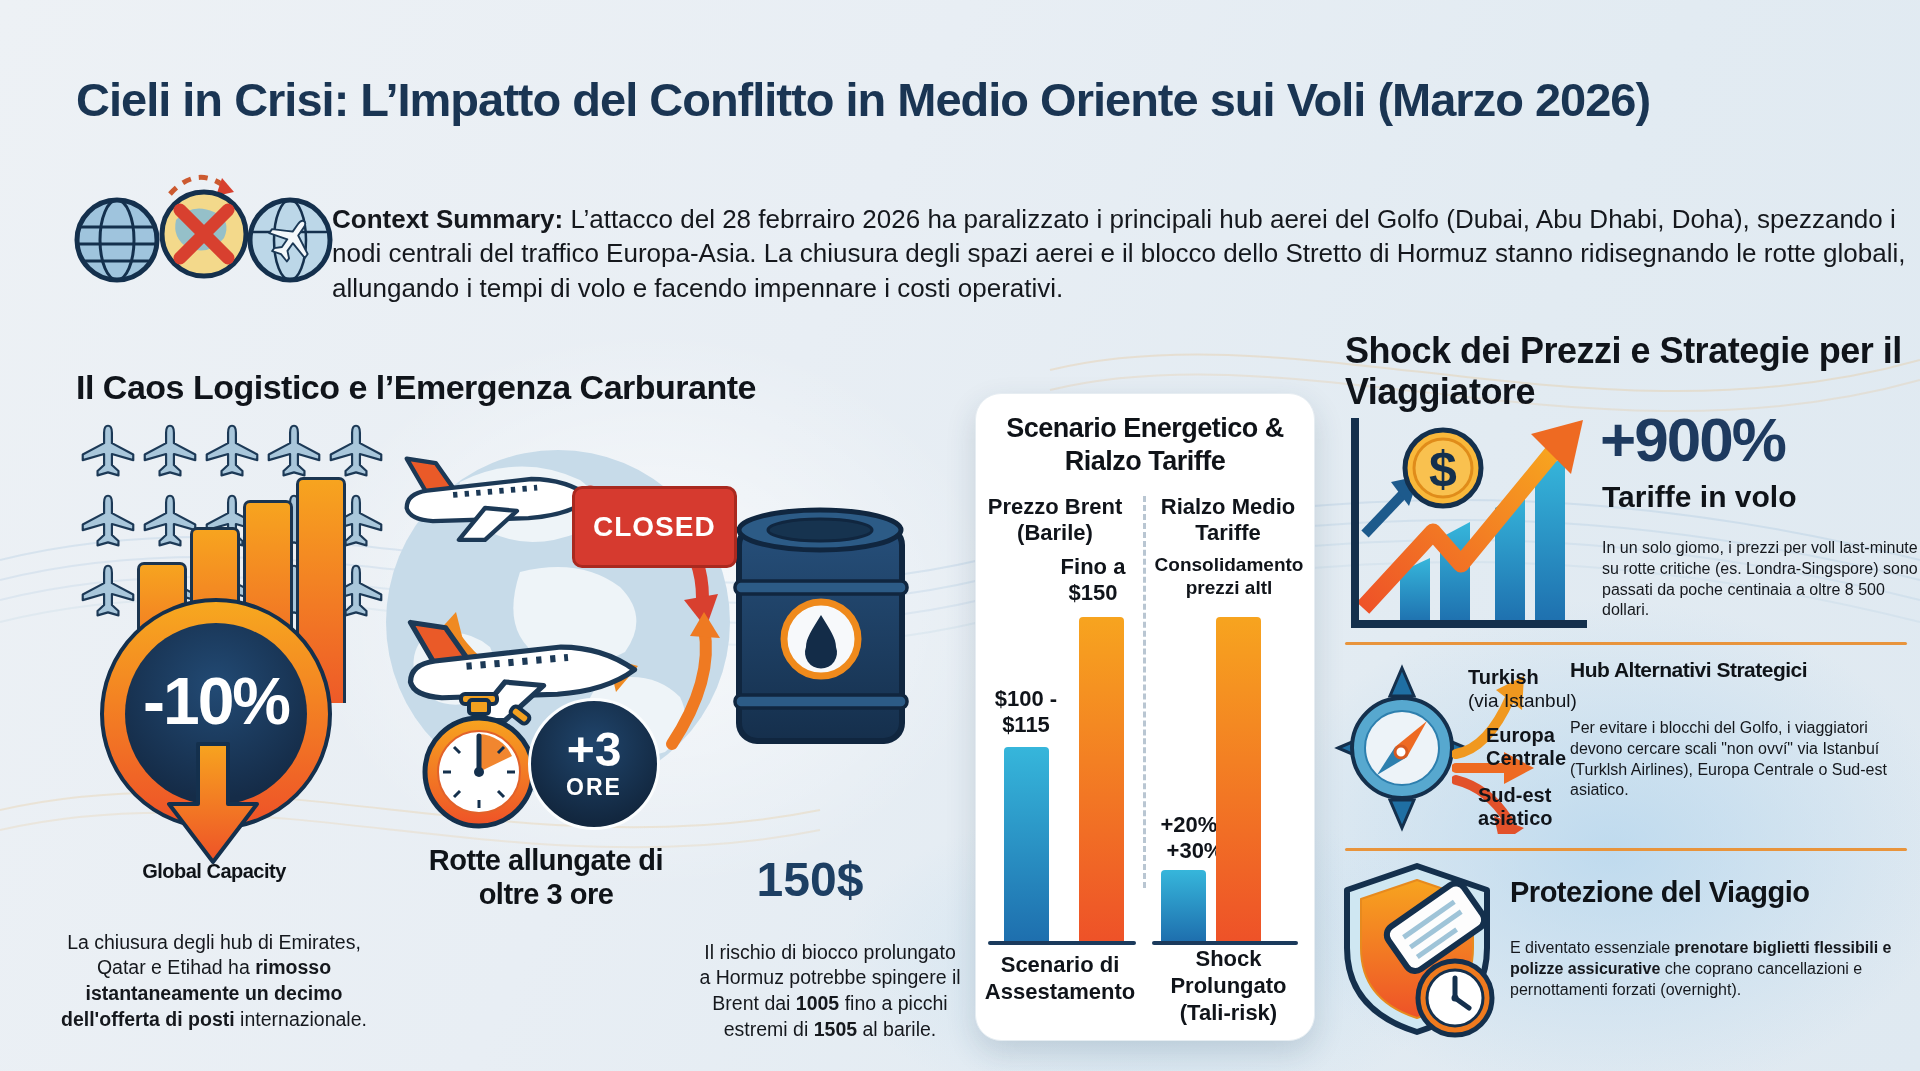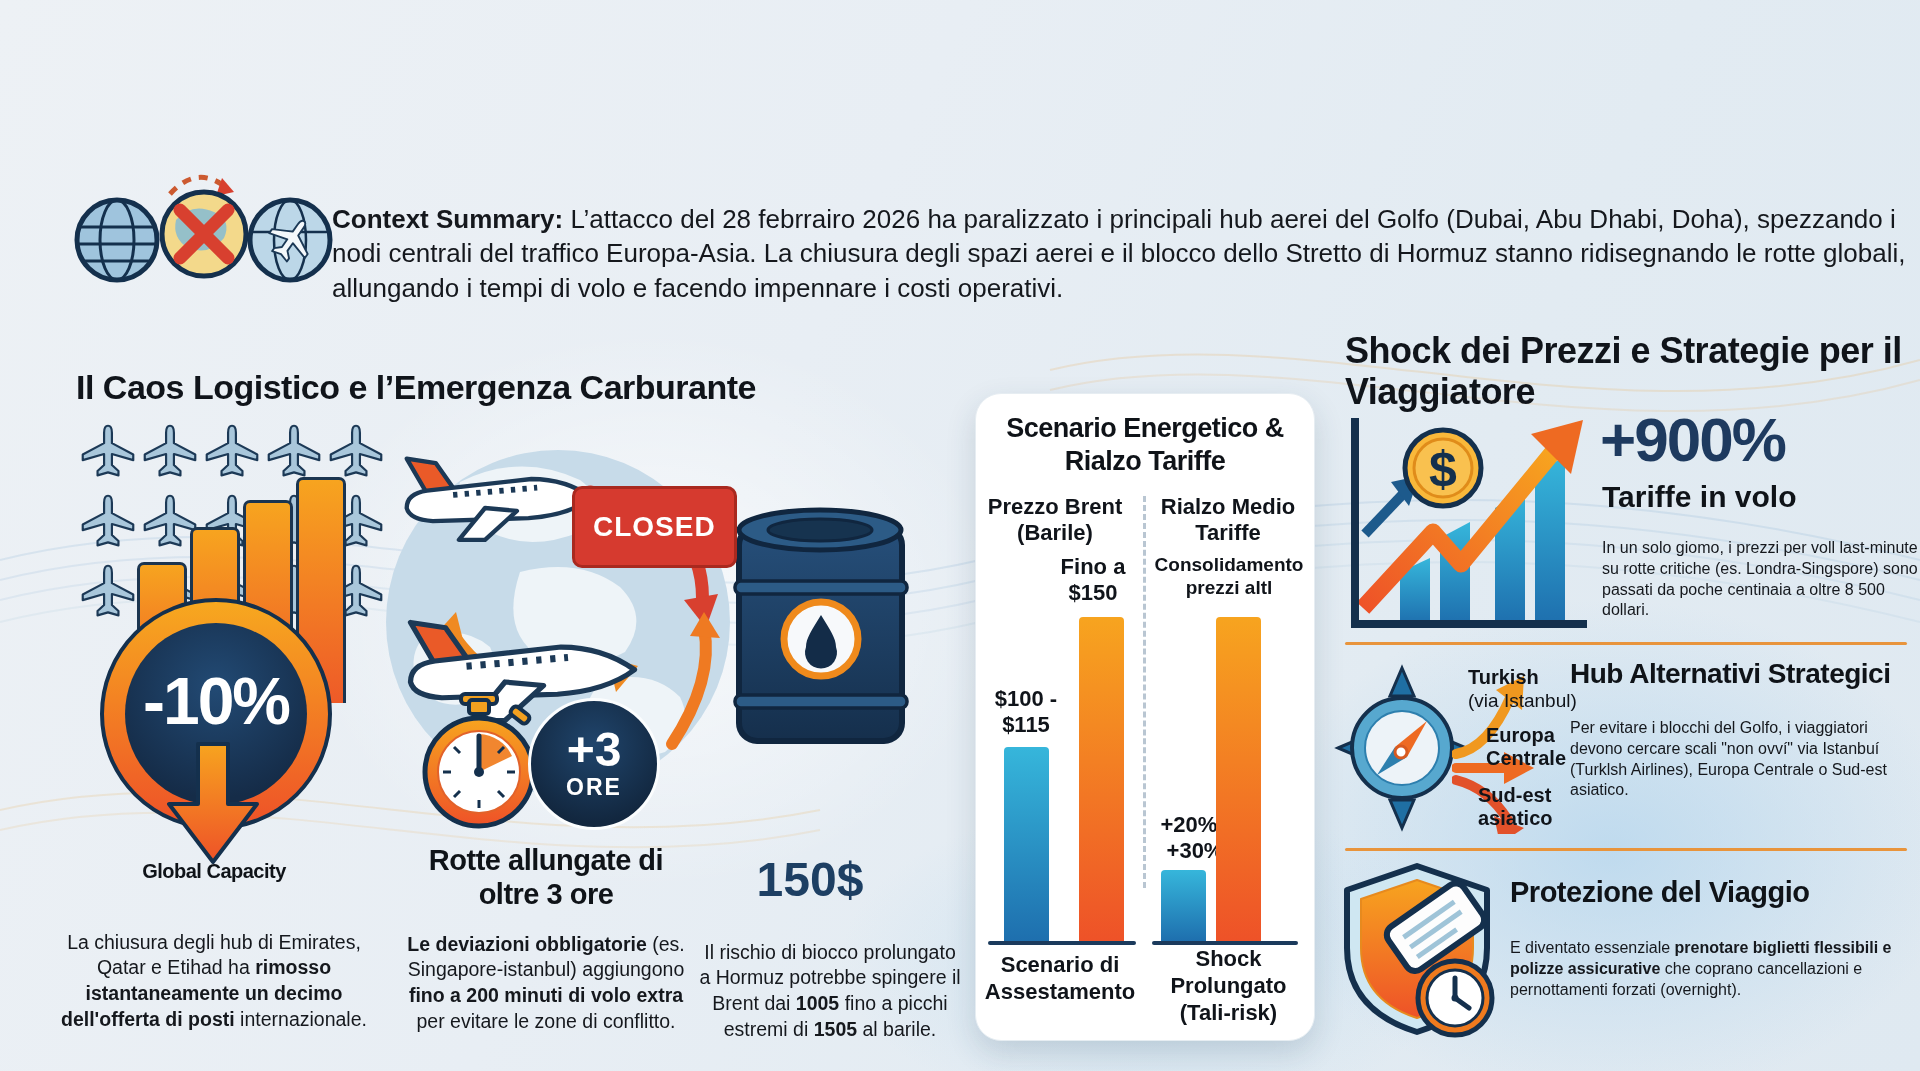--- a/index.html
+++ b/index.html
@@ -67,21 +67,21 @@
      font-weight:800;color:#10141a;}
   
   .fares-stat{position:absolute;left:1600px;top:404px;font-size:62px;font-weight:800;
      letter-spacing:-2px;color:#1e3a5f;}
   .fares-title{position:absolute;left:1602px;top:480px;font-size:30px;font-weight:800;color:#0f1318;}
   .r-body{position:absolute;font-size:16px;line-height:1.3;color:#15181d;}
   .r-body b{font-weight:700;}
   .r-divider{position:absolute;left:1345px;width:562px;height:3px;background:#e8943c;border-radius:2px;}
   .hub-label{position:absolute;text-align:left;font-size:20px;line-height:1.15;color:#10141a;font-weight:700;}
   .hub-sub{font-weight:400;font-size:19px;}
-  .r-block-title{position:absolute;font-size:28px;font-weight:800;letter-spacing:-.5px;color:#0f1318;}
+  .r-block-title{position:absolute;font-size:21px;font-weight:800;letter-spacing:-.5px;color:#0f1318;}
 </style>
 </head>
 <body>
 
 <div class="stage">
 
   <svg width="0" height="0" style="position:absolute">
     <defs>
       <linearGradient id="og" x1="0" y1="0" x2="0" y2="1">
         <stop offset="0" stop-color="#f7a41f"></stop>
@@ -120,20 +120,21 @@
     <path d="M0 310 C320 230,640 390,980 310 S1600 230,1920 310" stroke="rgba(90,150,195,.14)" stroke-width="2"></path>
     <path d="M0 330 C320 250,640 410,980 330 S1600 250,1920 330" stroke="rgba(90,150,195,.12)" stroke-width="2"></path>
     <path d="M0 350 C320 270,640 430,980 350 S1600 270,1920 350" stroke="rgba(90,150,195,.10)" stroke-width="2"></path>
     <path d="M0 372 C320 292,640 452,980 372 S1600 292,1920 372" stroke="rgba(90,150,195,.08)" stroke-width="2"></path>
     <path d="M1050 120 C1300 60,1600 200,1920 110" stroke="rgba(235,170,80,.20)" stroke-width="2"></path>
     <path d="M1050 140 C1300 80,1600 220,1920 130" stroke="rgba(235,170,80,.16)" stroke-width="2"></path>
     <path d="M0 560 C260 500,520 620,820 560" stroke="rgba(235,170,80,.18)" stroke-width="2"></path>
     <path d="M0 580 C260 520,520 640,820 580" stroke="rgba(235,170,80,.14)" stroke-width="2"></path>
   </svg>
 
+  <h1 class="main-title">Cieli in Crisi: L’Impatto del Conflitto in Medio Oriente sui Voli (Marzo 2026)</h1>
 
   <svg class="abs" style="left:72px;top:172px;" width="265" height="115" viewBox="0 0 265 115">
     <path d="M98 22 Q125 -8 155 16" stroke="#cc5a30" stroke-width="5" stroke-dasharray="9 8" fill="none"></path>
     <path d="M150 6 L162 20 L144 24 Z" fill="#d8402f"></path>
     <circle cx="45" cy="68" r="40" fill="#9fc4dd" stroke="#14304d" stroke-width="5"></circle>
     <ellipse cx="45" cy="68" rx="17" ry="40" fill="none" stroke="#14304d" stroke-width="3"></ellipse>
     <line x1="8" y1="55" x2="82" y2="55" stroke="#14304d" stroke-width="3"></line>
     <line x1="5" y1="72" x2="85" y2="72" stroke="#14304d" stroke-width="3"></line>
     <line x1="10" y1="89" x2="80" y2="89" stroke="#14304d" stroke-width="3"></line>
     <circle cx="132" cy="62" r="42" fill="#f3d98b" stroke="#14304d" stroke-width="5"></circle>
@@ -246,21 +247,20 @@
     <line x1="86" y1="61" x2="92" y2="55" stroke="#14304d" stroke-width="3"></line>
     <line x1="67" y1="80" x2="67" y2="44" stroke="#14304d" stroke-width="5" stroke-linecap="round"></line>
     <circle cx="67" cy="80" r="5" fill="#14304d"></circle>
     <path d="M120 68 L138 80 L120 92 Z" fill="#ef7a1e" stroke="#14304d" stroke-width="3"></path>
   </svg>
   <div class="ore-circle">
     <span class="ore-plus">+3</span>
     <span class="ore-unit">ORE</span>
   </div>
   <div class="block-title" style="left:400px;top:843px;width:292px;font-size:29px;line-height:1.18;">Rotte allungate di oltre 3 ore</div>
-  <p class="block-body" style="left:398px;top:912px;width:296px;"><b>Le deviazioni obbligatorie</b><span> (es. Singapore-istanbul) aggiungono </span><b>fino a 200 minuti di volo extra</b><span> per evitare le zone di conflitto.</span></p>
 
   <svg class="abs" style="left:733px;top:503px;" width="176" height="258" viewBox="0 0 176 258">
     <rect x="6" y="24" width="163" height="214" rx="18" fill="url(#navyGrad)" stroke="#10263f" stroke-width="6"></rect>
     <ellipse cx="87" cy="27" rx="81" ry="20" fill="#2c5b86" stroke="#10263f" stroke-width="5"></ellipse>
     <ellipse cx="87" cy="27" rx="52" ry="11" fill="#16334f" stroke="#10263f" stroke-width="3"></ellipse>
     <rect x="2" y="78" width="172" height="13" rx="6" fill="#2c5b86" stroke="#10263f" stroke-width="3.5"></rect>
     <rect x="2" y="192" width="172" height="13" rx="6" fill="#2c5b86" stroke="#10263f" stroke-width="3.5"></rect>
     <circle cx="88" cy="136" r="37" fill="#f7f9fb" stroke="#ef8a1c" stroke-width="7"></circle>
     <path d="M88 112 C97 127 103 135 103 144 A16 16 0 1 1 73 144 C73 135 79 127 88 112 Z" fill="#132c48"></path>
   </svg>

